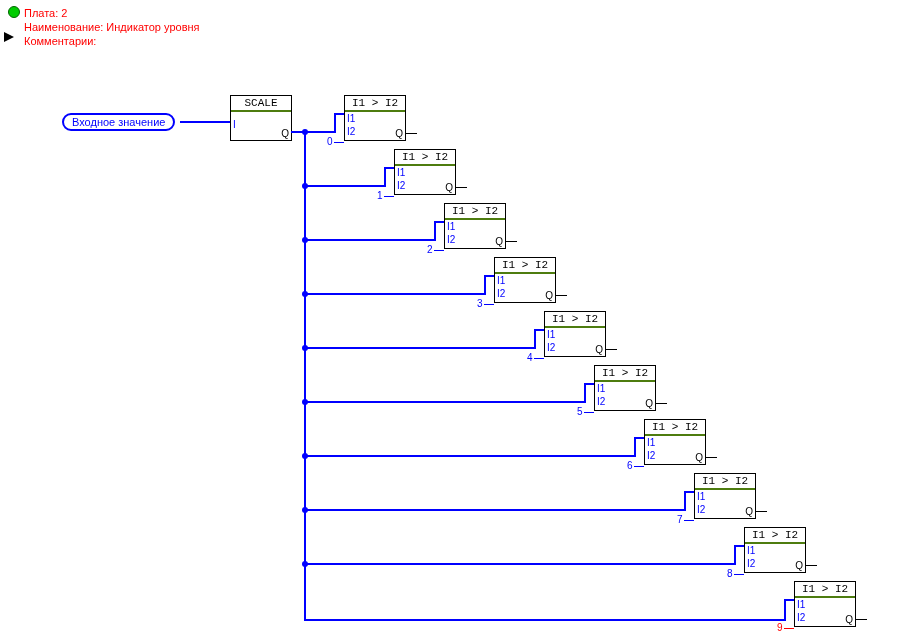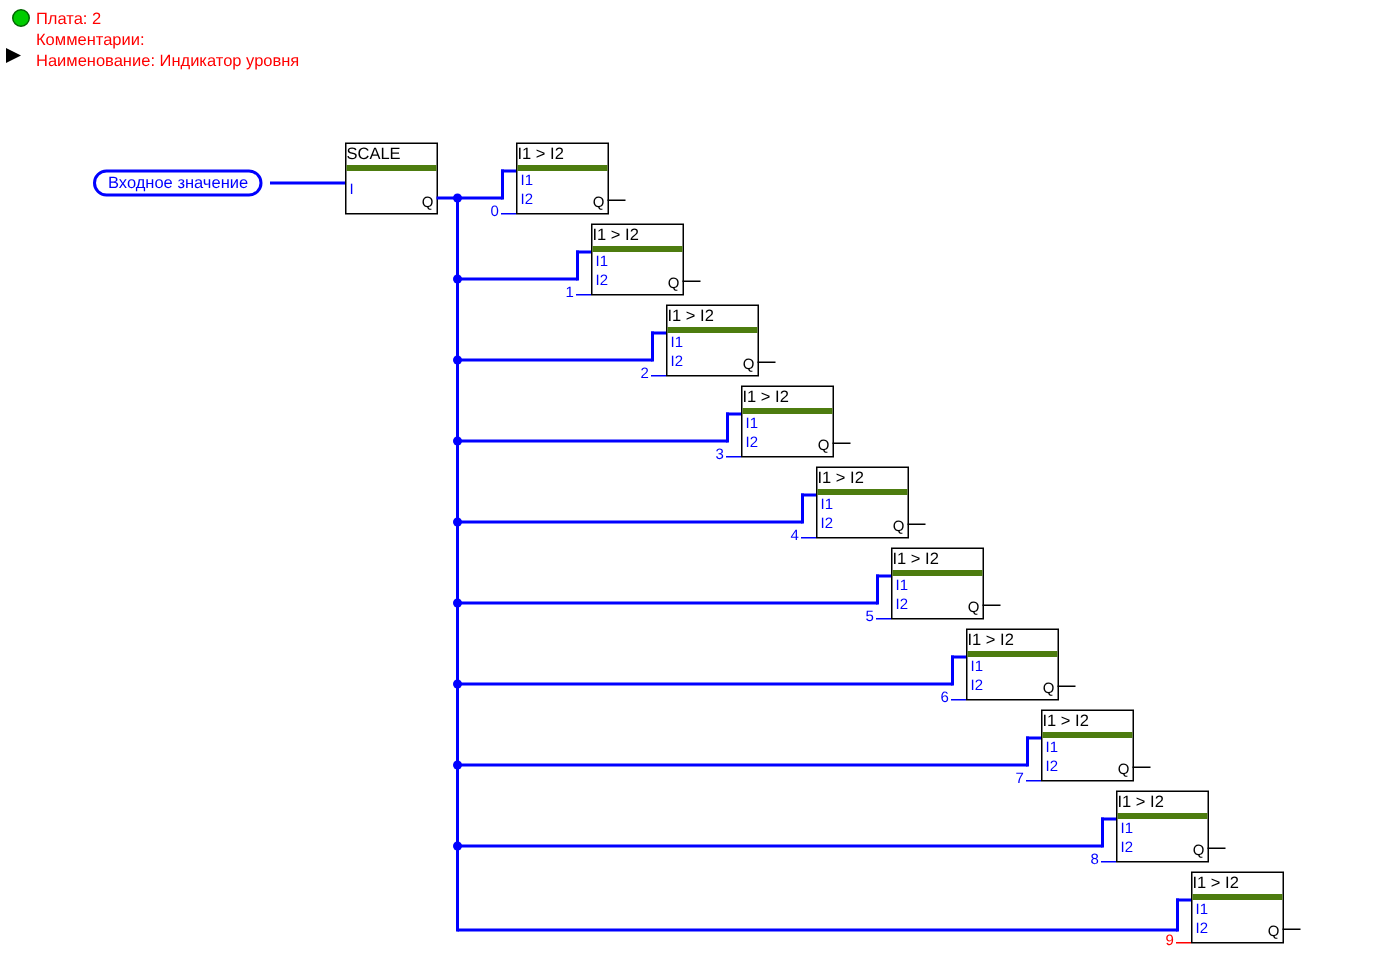--- a/index.html
+++ b/index.html
@@ -3,42 +3,42 @@
 <meta charset="utf-8">
 <style>
 body{margin:0;background:#fff;font-family:Arial,sans-serif;font-size:11px;}
 .canvas{position:relative;width:754px;height:642px;}
 .hdr{position:absolute;left:24px;top:6px;}
 .hdr .row{color:red;font-size:11px;line-height:14px;}
 .dot{position:absolute;left:8px;top:6px;width:10px;height:10px;border-radius:50%;background:#0c0;border:1px solid #060;}
 .arrow{position:absolute;left:4px;top:32px;width:0;height:0;border-top:5px solid transparent;border-bottom:5px solid transparent;border-left:10px solid #000;}
 .input-tag{position:absolute;border:2px solid #00f;border-radius:10px 10px 10px 10px;padding:1px 8px;color:#00f;background:#fff;font-size:11px;}
 .block{position:absolute;border:1px solid #000;background:#fff;}
-.block .title{text-align:left;border-bottom:4px solid #4d7c0f;font-size:11px;padding:1px 0;}
+.block .title{text-align:center;border-bottom:2px solid #4d7c0f;font-size:11px;padding:1px 0;font-family:Liberation Mono, monospace;}
 .block .body{position:relative;height:28px;}
 .pin{position:absolute;color:#00f;font-size:10px;}
 .pinQ{position:absolute;right:2px;bottom:1px;color:#000;font-size:10px;}
 .wire{position:absolute;background:#00f;}
 .wireH{height:2px;}
 .wireV{width:2px;}
 .node{position:absolute;width:6px;height:6px;border-radius:50%;background:#00f;margin-left:-3px;margin-top:-2px;}
 .const{position:absolute;color:#00f;font-size:10px;}
 .stub{position:absolute;background:#000;height:1px;}
 </style>
 </head>
 <body>
 
 <div class="canvas">
 
 <span class="dot"></span>
 <span class="arrow"></span>
 <div class="hdr">
   <div class="row">Плата: 2</div>
+  <div class="row">Наименование: Индикатор уровня</div>
   <div class="row">Комментарии:</div>
-  <div class="row">Наименование: Индикатор уровня</div>
 </div>
 
 <div class="input-tag" style="left:62px;top:113px;">
   <span>Входное значение</span>
 </div>
 
 <div class="wire wireH" style="left:180px;top:121px;width:50px;"></div>
 
 <div class="block" style="left:230px;top:95px;width:60px;">
   <div class="title">SCALE</div>

